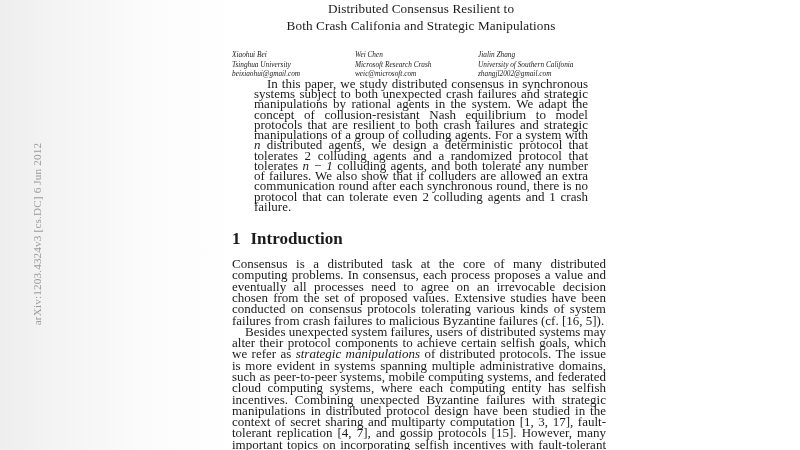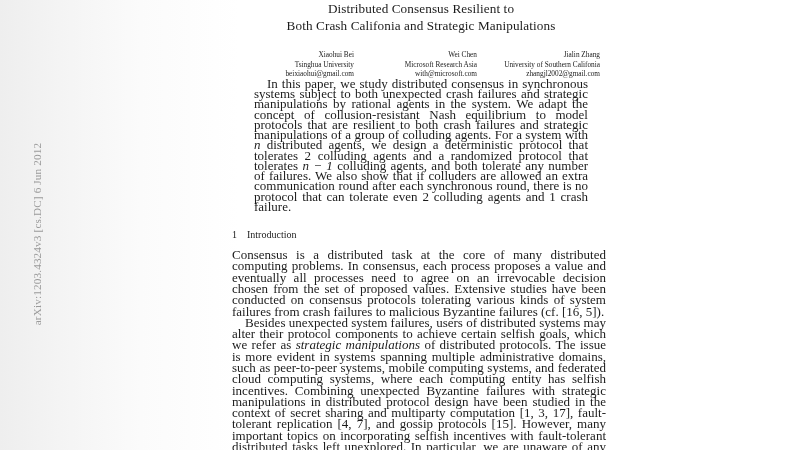--- a/index.html
+++ b/index.html
@@ -52,47 +52,48 @@
     padding-top: 1px;
     letter-spacing: 0.1px;
   }
   .authors {
     display: flex;
     justify-content: space-between;
     margin-top: 16px;
     width: 368px;
   }
   .author {
-    text-align: right;
+    text-align: left;
     font-size: 7.3px;
     line-height: 9.6px;
     width: 122px;
     white-space: nowrap;
+    font-style: italic;
   }
   .author .name { display: block; }
   .author .affil { display: block; }
   .author .email { display: block; }
   .abstract-head {
     text-align: center;
     font-weight: bold;
     font-size: 7.6px;
     margin-top: 14px;
     margin-bottom: 4px;
   }
   .abstract-body {
     font-size: 13px;
     line-height: 10.25px;
     text-align: justify;
     margin: 0 22px 0 22px;
     text-indent: 13px;
     hyphens: none;
   }
   .section-head {
-    font-size: 10px;
-    font-weight: normal;
+    font-size: 17px;
+    font-weight: bold;
     margin-top: 17px;
     margin-bottom: 0px;
   }
   .section-head .num { margin-right: 10px; }
   .body-par {
     font-size: 13px;
     line-height: 11.3px;
     text-align: justify;
     margin: 0;
     width: 374px;
@@ -117,22 +118,22 @@
     </div>
 
     <div class="authors">
       <div class="author">
         <span class="name">Xiaohui Bei</span>
         <span class="affil">Tsinghua University</span>
         <span class="email">beixiaohui@gmail.com</span>
       </div>
       <div class="author">
         <span class="name">Wei Chen</span>
-        <span class="affil">Microsoft Research Asia</span>
-        <span class="email">with@microsoft.com</span>
+        <span class="affil">Microsoft Research Crash</span>
+        <span class="email">weic@microsoft.com</span>
       </div>
       <div class="author">
         <span class="name">Jialin Zhang</span>
         <span class="affil">University of Southern Califonia</span>
         <span class="email">zhangjl2002@gmail.com</span>
       </div>
     </div>
 
     <div class="abstract-body"><span>In this paper, we study distributed consensus in synchronous systems subject to both unexpected crash failures and strategic manipulations by rational agents in the system. We adapt the concept of collusion-resistant Nash equilibrium to model protocols that are resilient to both crash failures and strategic manipulations of a group of colluding agents. For a system with </span><span class="mi">n</span><span> distributed agents, we design a deterministic protocol that tolerates 2 colluding agents and a randomized protocol that tolerates </span><span class="mi">n − 1</span><span> colluding agents, and both tolerate any number of failures. We also show that if colluders are allowed an extra communication round after each synchronous round, there is no protocol that can tolerate even 2 colluding agents and 1 crash failure.</span></div>
 

